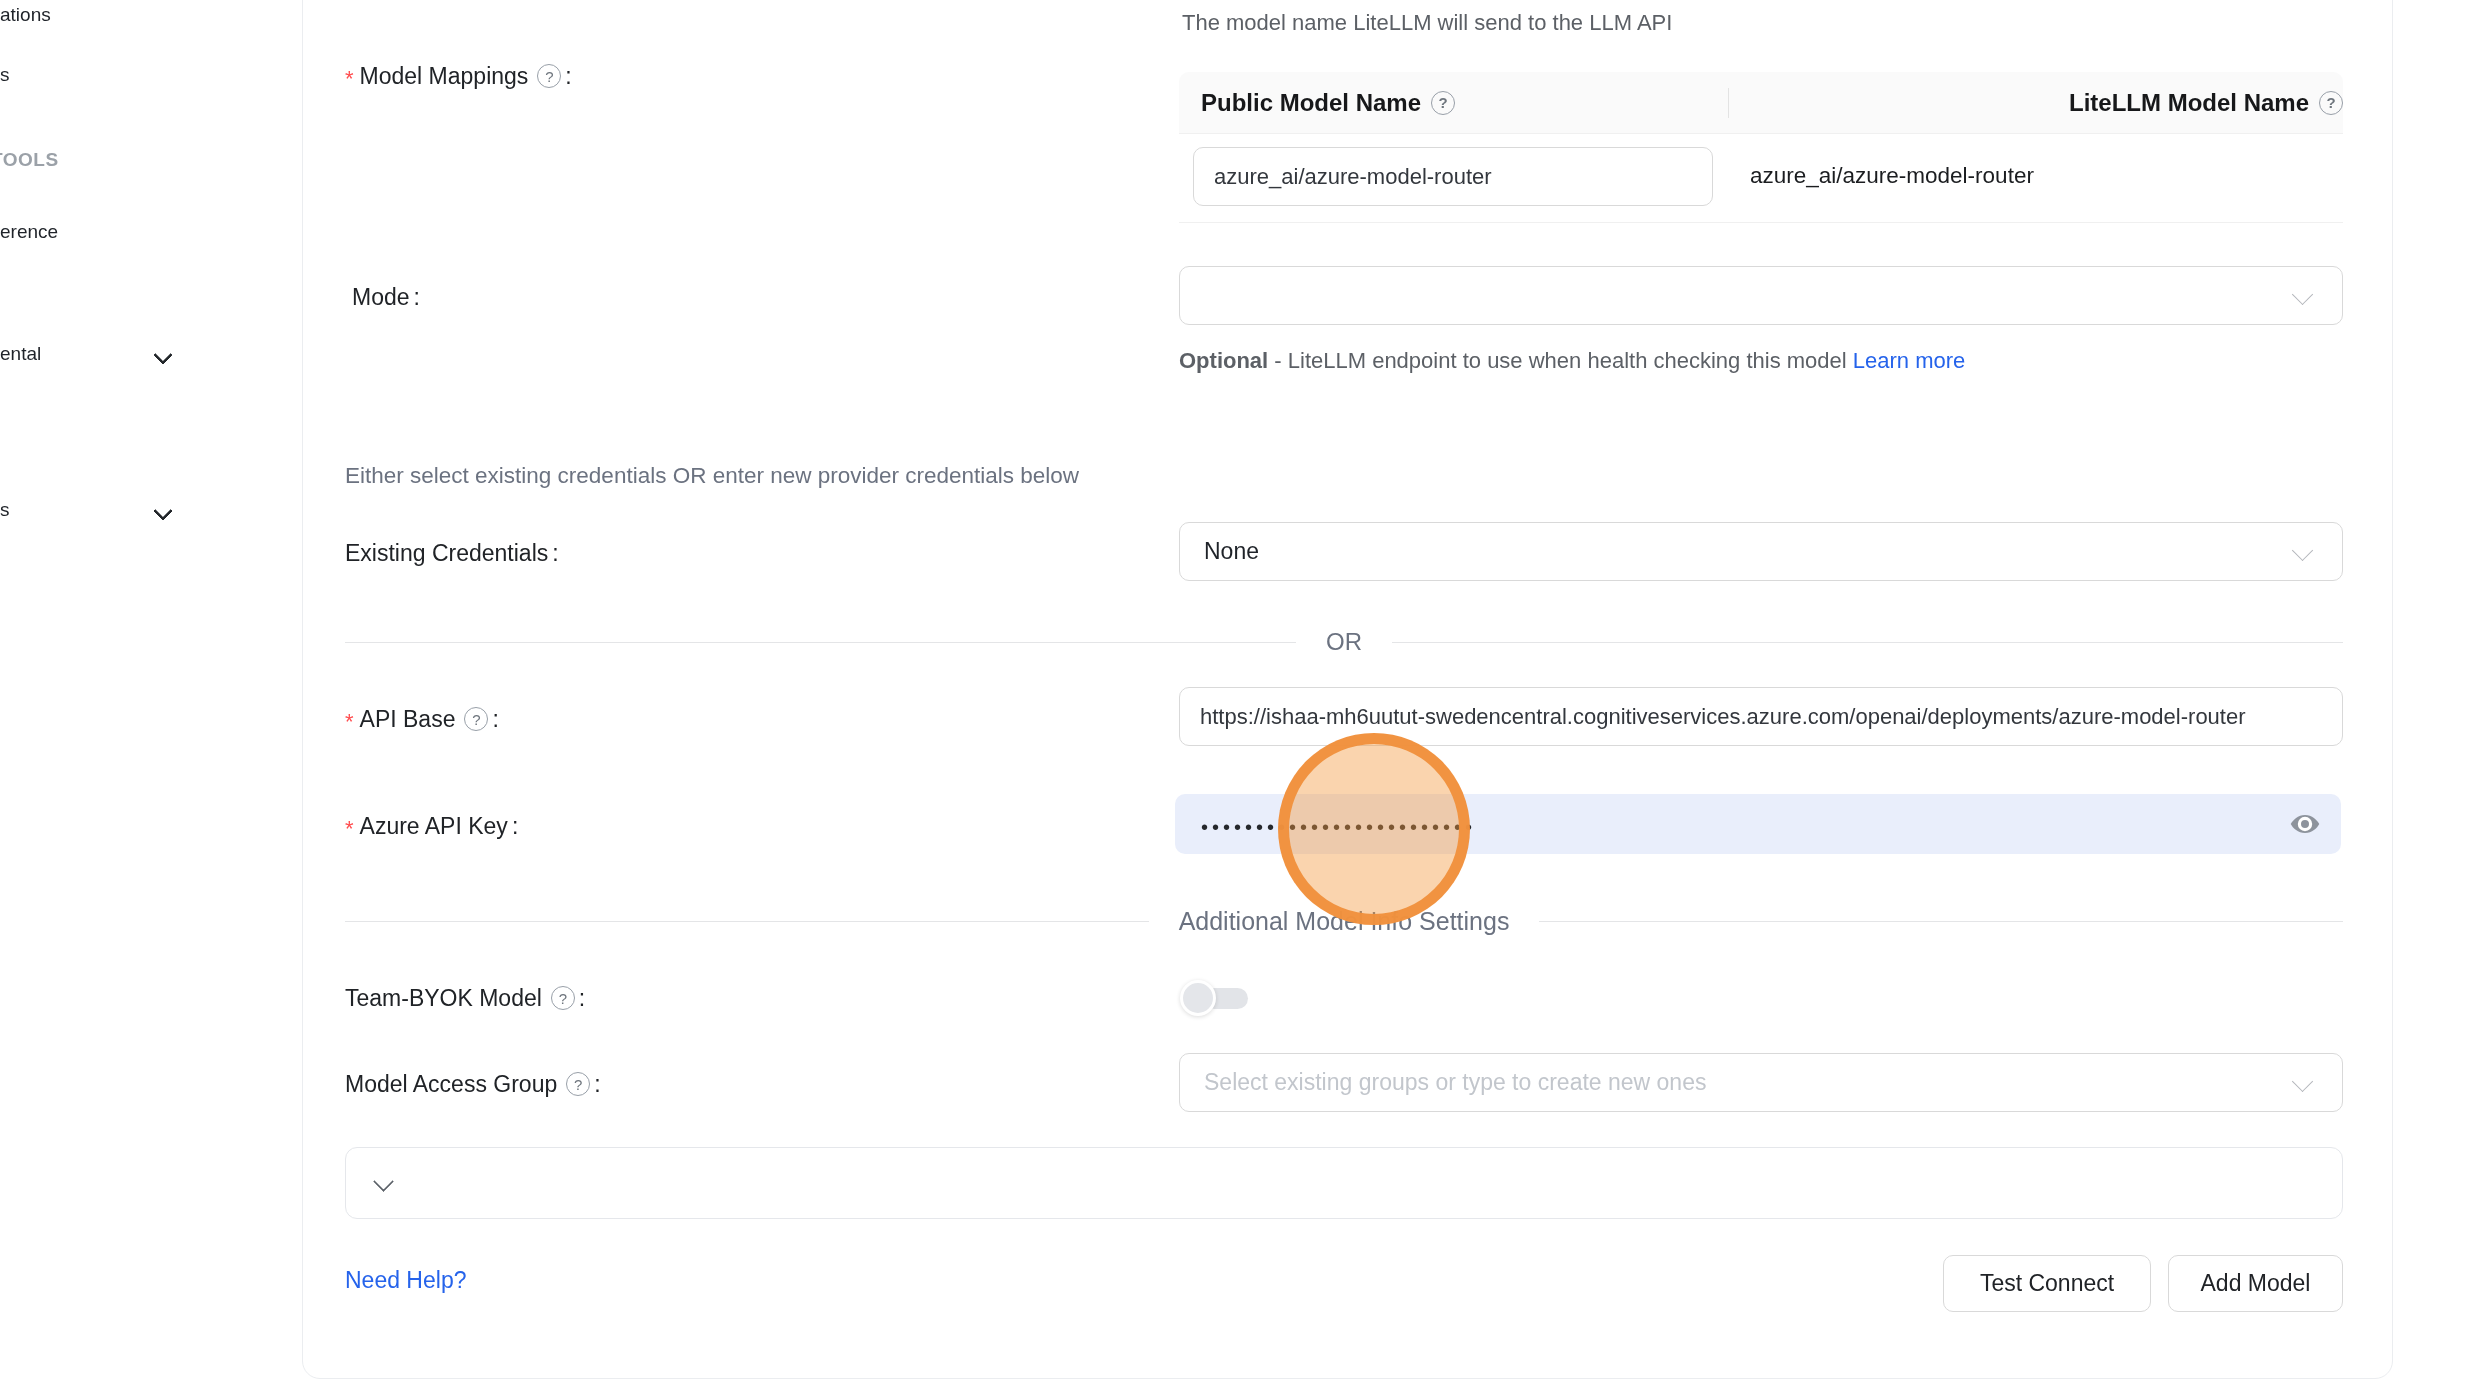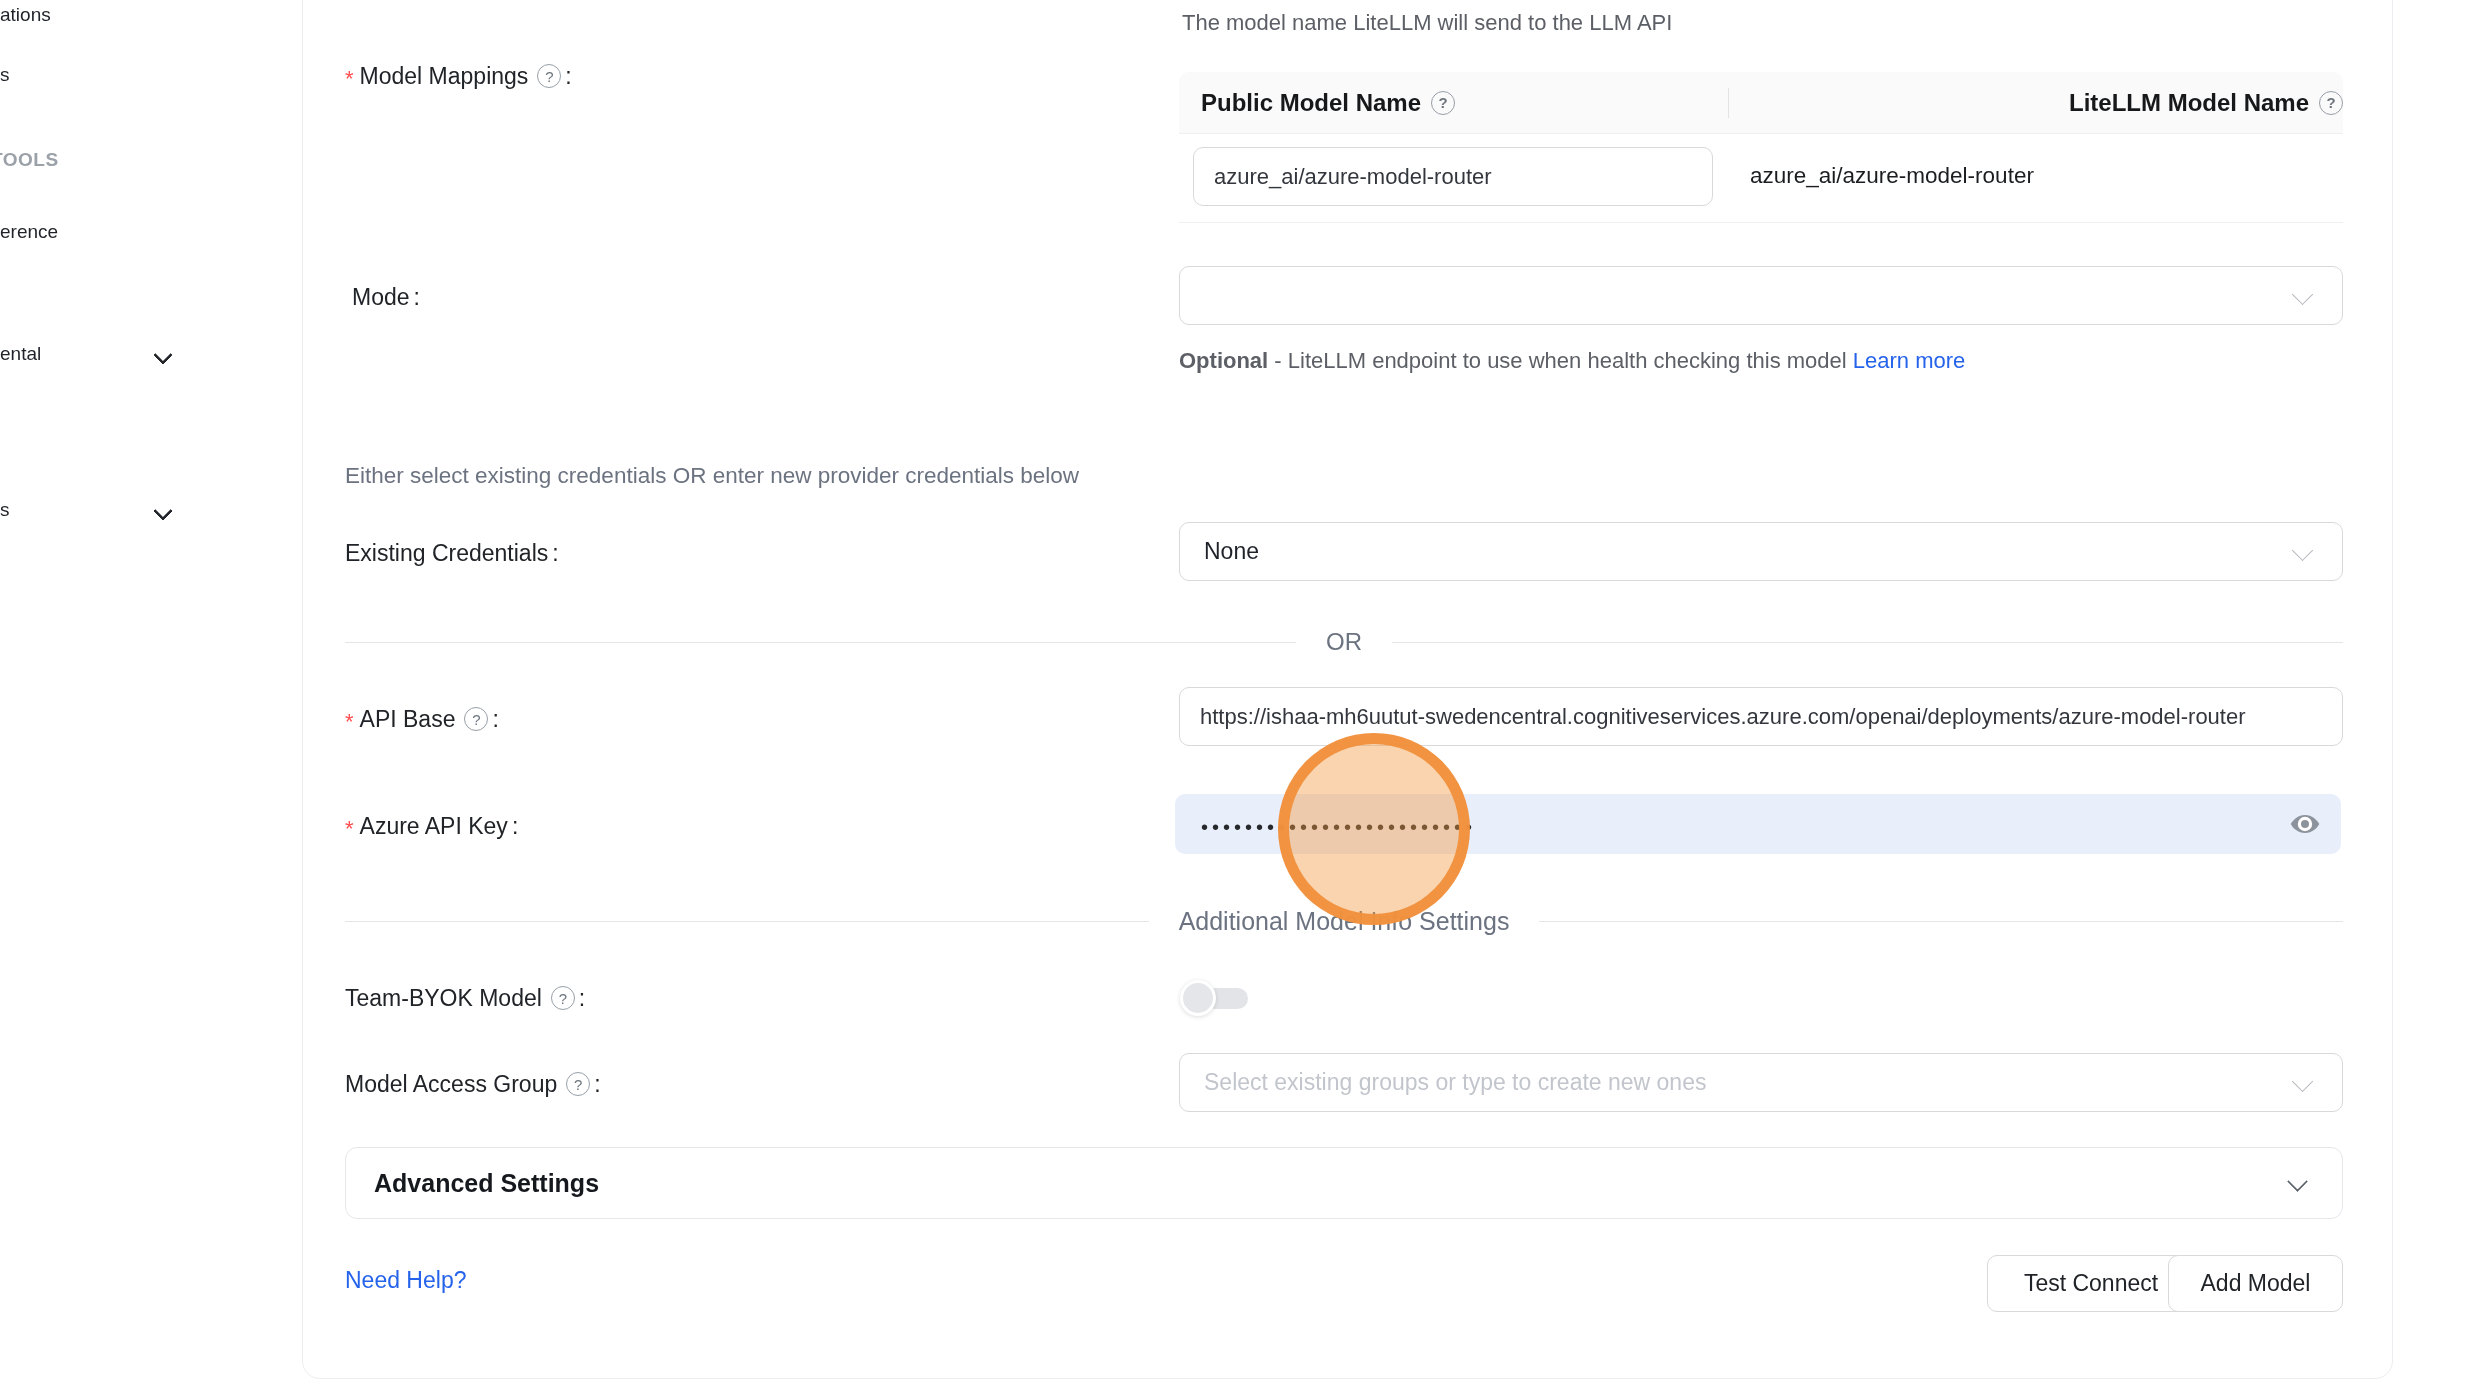--- a/index.html
+++ b/index.html
@@ -204,22 +204,21 @@
       <span>?</span>
     </span>
   <span class="colon">:</span>
 </div>
 <div class="select-box" style="left:1179px;top:1053px;width:1164px;height:59px;">
   <span class="placeholder">Select existing groups or type to create new ones</span>
   <span class="sel-chevron"></span>
 </div>
 
 <div class="adv-panel">
-  <span class="adv-title">Advanced Settings</span>
   <span class="adv-chevron"></span>
 </div>
 
 <div class="abs link" style="left:345px;top:1267px;font-size:23px;">Need Help?</div>
 
-<div class="btn" style="left:1943px;top:1255px;width:208px;height:57px;margin-left:44px;">Test Connect</div>
+<div class="btn" style="left:1943px;top:1255px;width:208px;height:57px;">Test Connect</div>
 <div class="btn" style="left:2168px;top:1255px;width:175px;height:57px;">Add Model</div>
 
 <div class="cursor-circle"></div>
 
 </body></html>

